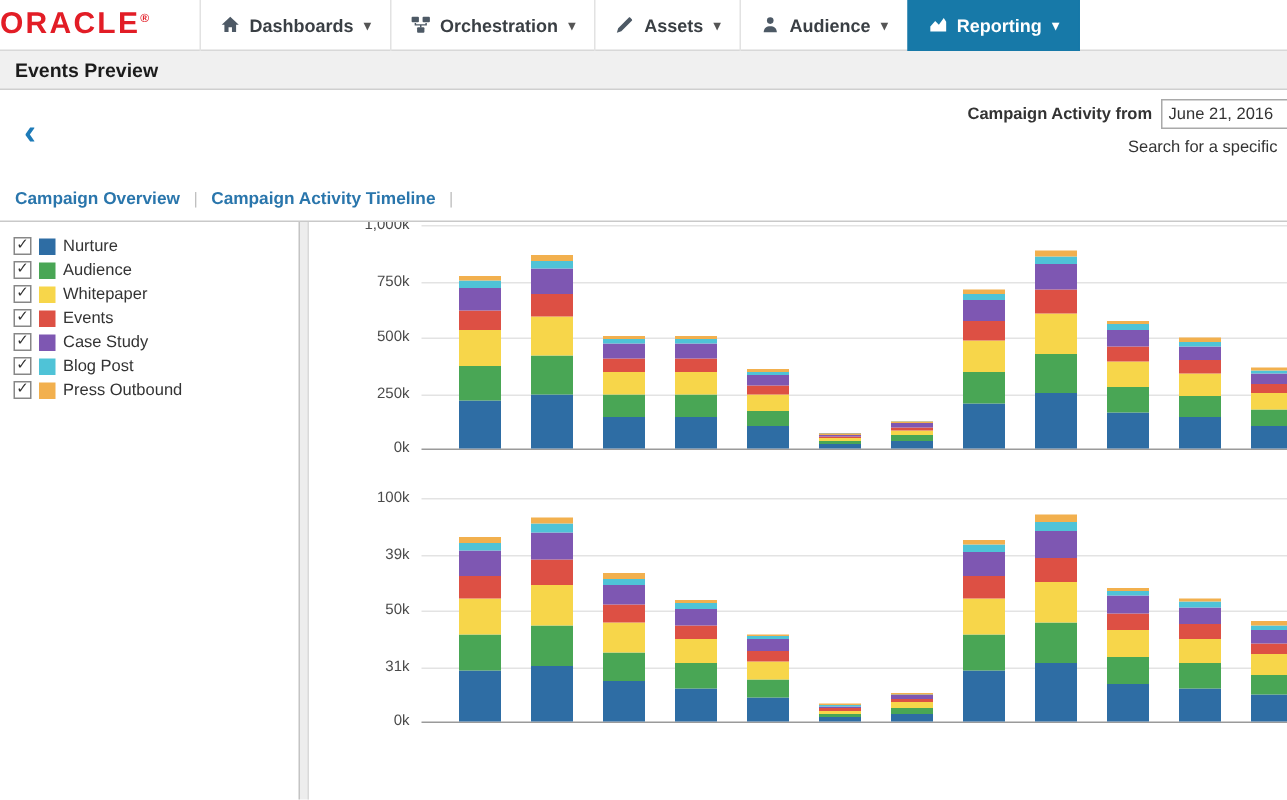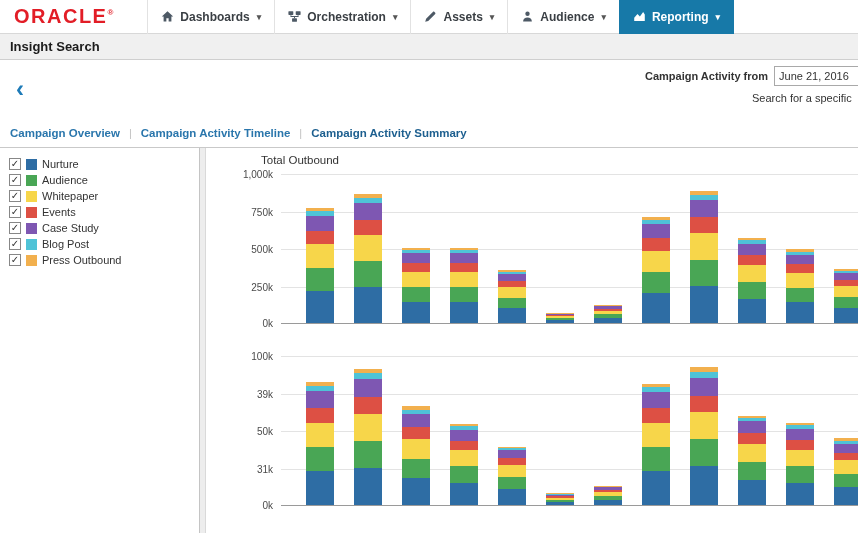--- a/index.html
+++ b/index.html
@@ -2,21 +2,21 @@
 <html><head>
 <meta charset="utf-8">
 <style>
   * { margin:0; padding:0; box-sizing:border-box; }
   html,body { width:858px; height:533px; overflow:hidden; background:#fff;
     font-family:"Liberation Sans", sans-serif; color:#333; }
   body { position:relative; }
 
   
   .topnav { display:flex; align-items:center; height:34px; background:#fff;
-    border-bottom:1px solid #d8d8d8; padding-left:14px; }
+    border-bottom:1px solid #d8d8d8; }
   .logo { color:#e21d26; font-weight:bold; font-size:20px; letter-spacing:1.5px; }
   .logo sup { font-size:8px; letter-spacing:0; }
   .primary-nav { display:flex; margin-left:34px; height:34px; }
   .nav-item { display:flex; align-items:center; gap:6px; padding:0 13px; cursor:pointer;
     font-size:12px; font-weight:bold; color:#3a3f44; border-left:1px solid #e2e2e2; height:34px; }
   .nav-item:last-child { border-right:1px solid #e2e2e2; }
   .nav-item .nav-icon { color:#4d5965; display:inline-flex; }
   .nav-item .caret { font-size:9px; color:#555; margin-left:1px; }
   .nav-item.active { background:#1779a8; color:#fff; border-color:#1779a8; }
   .nav-item.active .nav-icon, .nav-item.active .caret { color:#fff; }
@@ -127,39 +127,38 @@
             <path fill="currentColor" d="M1.5 13.5 V9.5 L5.5 5 L8.5 8 L12.5 2.5 L14.5 5.5 V13.5 Z"></path>
           </svg>
         </span>
         <span class="nav-label">Reporting</span>
         <span class="caret">▾</span>
       </div>
     </nav>
 </div>
 
 <div class="insight-bar">
-  <span>Insight Search</span>
+  <span>Events Preview</span>
 </div>
 
 <div class="page-header">
   <div class="title-group">
     <span class="back">‹</span>
   </div>
   <div class="filter-group">
     <label>Campaign Activity from</label><input class="date-input" value="June 21, 2016" style="">
   </div>
   <div class="search-hint">Search for a specific</div>
 </div>
 
 <div class="tabs">
     <a class="tab-link">Campaign Overview</a>
     <span class="tab-sep">|</span>
     <a class="tab-link">Campaign Activity Timeline</a>
     <span class="tab-sep">|</span>
-    <a class="tab-link active">Campaign Activity Summary</a>
   </div>
 
 <div class="content">
   <aside class="sidebar">
     <div class="sidebar-list">
         <div class="side-item">
           <span class="checkbox">✓</span>
           <span class="swatch" style="background:#2e6da4"></span>
           <span class="side-label">Nurture</span>
         </div>
@@ -191,21 +190,20 @@
         <div class="side-item">
           <span class="checkbox">✓</span>
           <span class="swatch" style="background:#f2b04e"></span>
           <span class="side-label">Press Outbound</span>
         </div>
       </div>
   </aside>
   <div class="gutter"></div>
   <main class="charts">
       <section class="chart-block">
-        <div class="chart-title">Total Outbound</div>
         <div class="plot" style="height: 150px;">
           <div class="y-axis">
             <div class="y-tick-label" style="top: 149px;">0k</div>
             <div class="y-tick-label" style="top: 112.5px;">250k</div>
             <div class="y-tick-label" style="top: 75px;">500k</div>
             <div class="y-tick-label" style="top: 37.5px;">750k</div>
             <div class="y-tick-label" style="top: 0px;">1,000k</div>
           </div>
           <div class="plot-area">
             <div class="gridline baseline" style="top: 149px;"></div>

